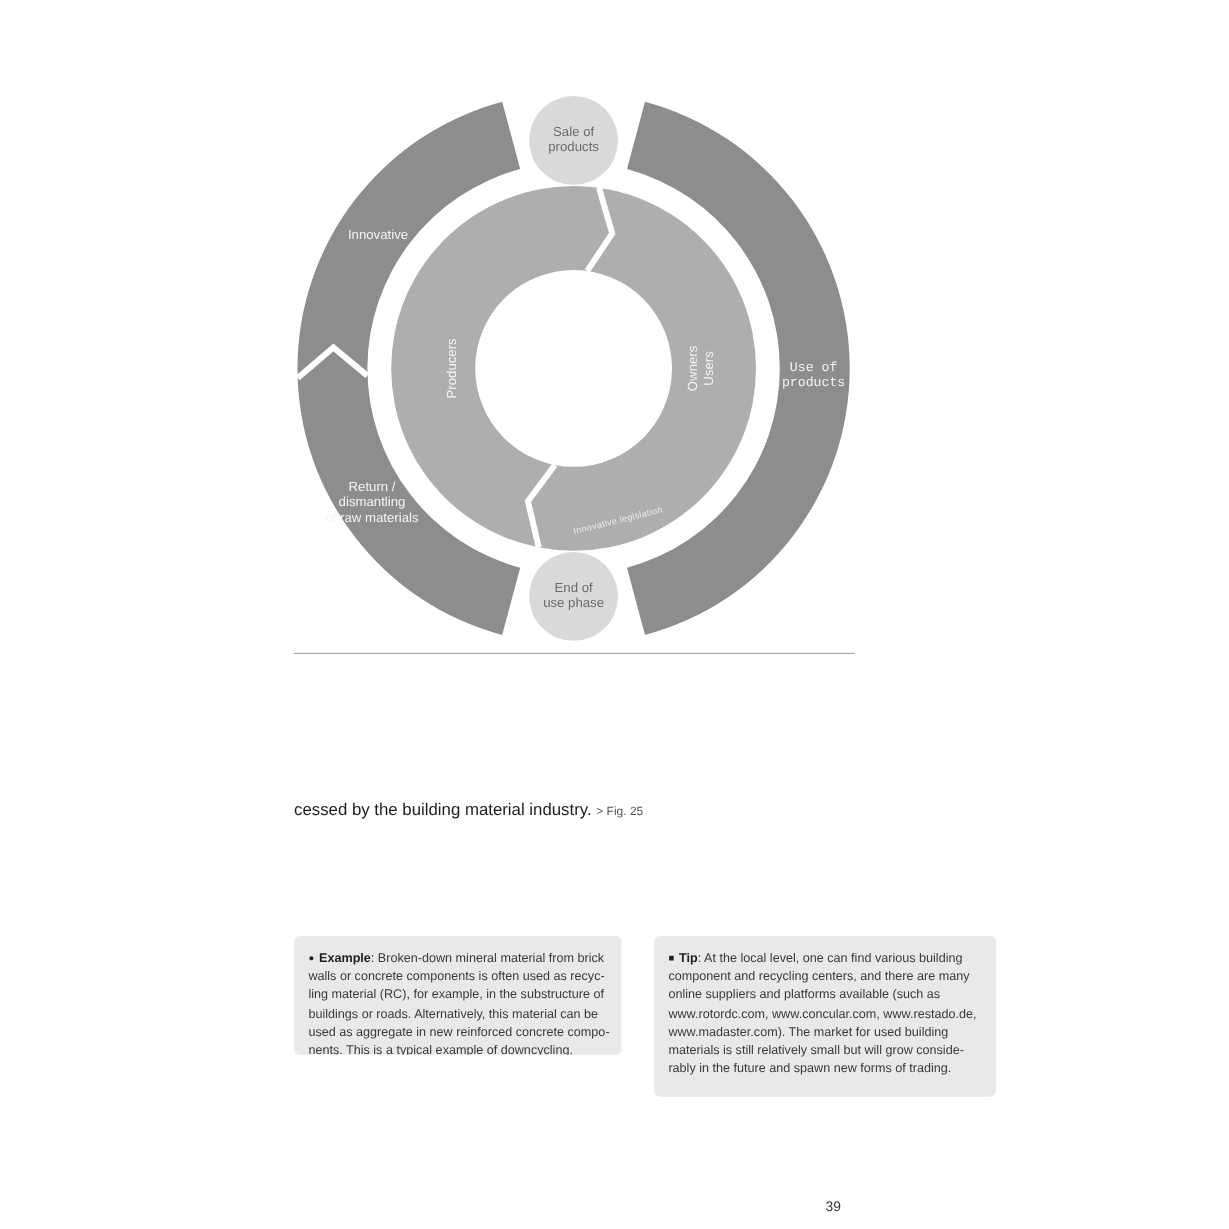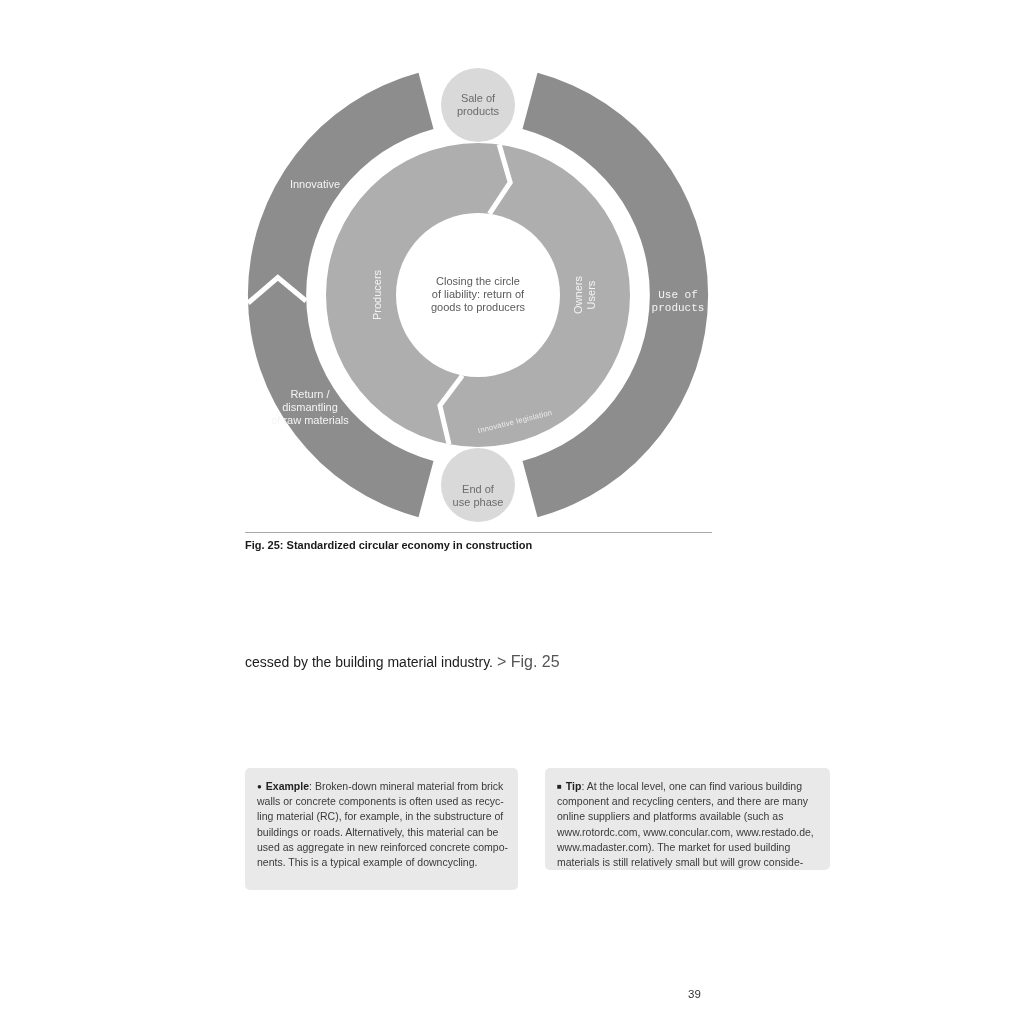--- a/index.html
+++ b/index.html
@@ -1,53 +1,53 @@
 <!DOCTYPE html>
 <html style="--outer-ring: #8d8d8d; --inner-ring: #aeaeae; --node-circle: #d9d9d9; --center-circle: #ffffff; --ring-text: #f4f4f4; --node-text: #6b6b6b; --center-text: #5a5a5a;"><head>
 <meta charset="utf-8">
 <style>
   html,body{margin:0;padding:0;}
   body{width:1024px;height:1024px;background:#ffffff;position:relative;
        font-family:"Liberation Sans",sans-serif;color:#1c1c1c;overflow:hidden;}
 
-  .page{position:absolute;inset:0;}
+  .page{position:absolute;inset:0;margin-top:12px;}
 
   
   .diagram{position:absolute;left:245px;top:65px;width:468px;height:460px;}
   #diagram-svg{position:absolute;left:0;top:0;width:468px;height:460px;}
   .dlabel{position:absolute;font-size:11px;line-height:13px;text-align:center;}
   .node-label{color:var(--node-text,#6b6b6b);}
   .ring-label{color:var(--ring-text,#f4f4f4);}
   .lbl-top{left:207px;top:27px;width:52px;}
-  .lbl-bottom{left:207px;top:418px;width:52px;}
+  .lbl-bottom{left:207px;top:407px;width:52px;}
   .lbl-production{left:20px;top:113px;width:100px;}
   .lbl-use{left:398px;top:224px;width:70px;font-family:Liberation Mono, monospace;}
   .lbl-return{left:13px;top:323px;width:104px;}
   .lbl-producers{left:83px;top:223px;width:100px;height:14px;transform:rotate(-90deg);}
   .lbl-owners{left:300px;top:217px;width:80px;height:26px;transform:rotate(-90deg);}
   .lbl-center{left:167px;top:210px;width:132px;color:var(--center-text,#5a5a5a);}
   .lbl-legislation{left:215px;top:350px;width:110px;transform:rotate(-14deg);
                    font-size:7.5px;color:#ededed;letter-spacing:.3px;}
 
   
   .caption-rule{position:absolute;left:245px;top:532px;width:467px;height:1px;background:#a9a9a9;}
   .figure-caption{position:absolute;left:245px;top:539px;width:467px;
                   font-size:11px;font-weight:bold;color:#1a1a1a;}
 
   
   .body-text{position:absolute;left:245px;top:632px;font-size:14px;line-height:20px;
              white-space:nowrap;color:#1c1c1c;}
-  .figref{font-size:16px;color:#555555;white-space:nowrap;}
+  .figref{font-size:10px;color:#555555;white-space:nowrap;}
 
   
   .note-box{position:absolute;top:768px;background:#e9e9e9;border-radius:5px;
             padding:11px 12px;font-size:10.5px;line-height:15.2px;color:#3a3a3a;
             white-space:nowrap;overflow:hidden;box-sizing:border-box;}
-  .example-box{left:245px;width:273px;height:122px;}
-  .tip-box{left:545px;width:285px;height:102px;}
+  .example-box{left:245px;width:273px;height:99px;}
+  .tip-box{left:545px;width:285px;height:134px;}
   .note-label{font-weight:bold;color:#222222;}
   .marker{font-size:8px;margin-right:4px;vertical-align:1px;color:#222222;}
 
   
   .page-number{position:absolute;left:688px;top:988px;width:24px;text-align:left;
                font-size:11.5px;color:#333333;}
 </style>
 </head>
 <body>
 
@@ -69,26 +69,24 @@
     <div class="dlabel node-label lbl-top">Sale of products</div>
     <div class="dlabel node-label lbl-bottom">End of use phase</div>
 
     <div class="dlabel ring-label lbl-production">Innovative</div>
     <div class="dlabel ring-label lbl-use">Use of products</div>
     <div class="dlabel ring-label lbl-return">Return /<br>dismantling<br>of raw materials</div>
 
     <div class="dlabel ring-label lbl-producers">Producers</div>
     <div class="dlabel ring-label lbl-owners">Owners<br>Users</div>
 
-    <div class="dlabel lbl-center">Closing the circle<br>of liability: return of<br>goods to producers</div>
     <div class="dlabel lbl-legislation">Innovative legislation</div>
   </div>
 
   <div class="caption-rule"></div>
-  <div class="figure-caption">Fig. 25: Standardized circular economy in construction</div>
 
   <div class="body-text">
     <br>
     <span>cessed by the building material industry.</span>
     <span class="figref">&gt; Fig. 25</span>
   </div>
 
   <div class="note-box example-box">
     <span class="marker">●</span><span class="note-label">Example</span><span>: Broken-down mineral material from brick</span><br>
     <span>walls or concrete components is often used as recyc-<br>ling material (RC), for example, in the substructure of<br>buildings or roads. Alternatively, this material can be<br>used as aggregate in new reinforced concrete compo-<br>nents. This is a typical example of downcycling.</span>

